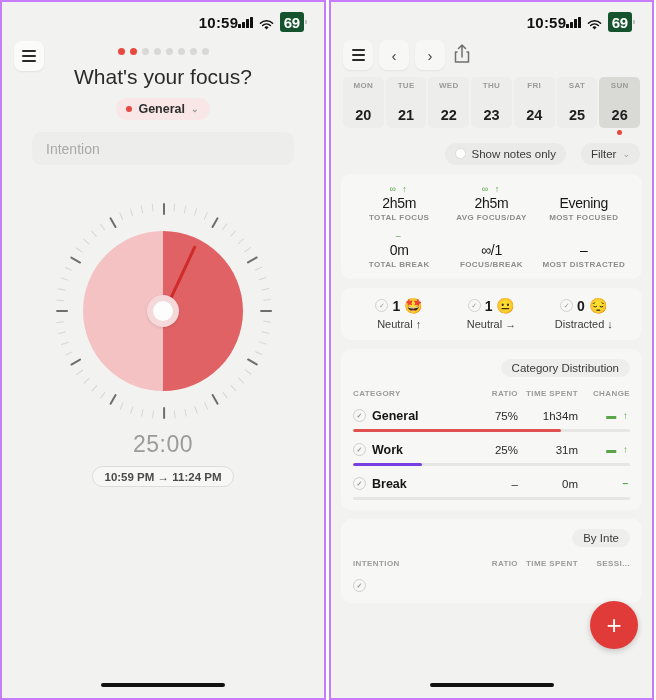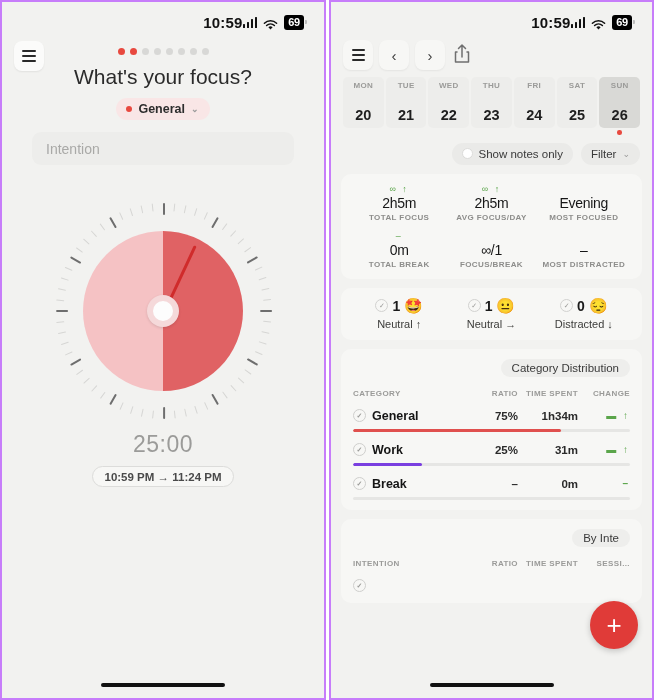--- a/index.html
+++ b/index.html
@@ -33,21 +33,21 @@
   .status-time { font-size: 15px; font-weight: bold; color: #111; letter-spacing: .2px; }
   .status-icons { display: flex; align-items: center; gap: 6px; }
   .sig { display: flex; align-items: flex-end; gap: 1.5px; height: 11px; }
   .sig i { width: 2.5px; background: #111; border-radius: .5px; display:block; }
   .sig i:nth-child(1){ height: 4px; }
   .sig i:nth-child(2){ height: 6px; }
   .sig i:nth-child(3){ height: 8.5px; }
   .sig i:nth-child(4){ height: 11px; background:#111; }
   .wifi { width: 15px; height: 11px; position: relative; }
   .batt {
-    background:#000000; color:#fff; font-size:11px; font-weight:bold;
+    background:#14532d; color:#fff; font-size:15px; font-weight:bold;
     border-radius:3px; padding:1.5px 4px 1.5px 4px; letter-spacing:-.2px;
     position: relative;
   }
   .batt::after{
     content:""; position:absolute; right:-2.5px; top:50%; transform:translateY(-50%);
     width:1.5px; height:4px; background:#bdbdbd; border-radius:0 1px 1px 0;
   }
 
   
   .l-top { position: relative; padding: 0 14px; }
@@ -139,21 +139,21 @@
     flex:1; background:#ededeb; border-radius:5px; padding:4px 0 5px;
     text-align:center;
   }
   .day.sel { background:#d9d9d6; }
   .day .dw { font-size:8px; color:#9b9b99; font-weight:bold; letter-spacing:.3px; }
   .day .dn { font-size:14.5px; color:#1e1e1e; font-weight:bold; margin-top:17px; }
   .daydots { display:flex; gap:2px; padding:2px 12px 0; }
   .daydots > div { flex:1; display:flex; justify-content:center; }
   .daydots .rd { width:4.5px; height:4.5px; border-radius:50%; background:#e8493f; }
 
-  .filters { display:flex; justify-content:flex-end; align-items:flex-end; gap:8px; padding:8px 12px 0;margin-left:28px; }
+  .filters { display:flex; justify-content:flex-end; align-items:flex-end; gap:15px; padding:8px 12px 0;margin-left:28px; }
   .pill {
     background:#eaeae8; border-radius:13px; height:22px; display:flex; align-items:center;
     gap:6px; padding:0 10px; font-size:11.5px; color:#3a3a3a;
   }
   .pill .ring { width:11px; height:11px; border-radius:50%; background:#fff; border:1px solid #dcdcda; }
 
   .card { background:#f7f7f5; border-radius:10px; margin:9px 10px 0; padding:10px 12px; }
 
   .stats-row { display:flex; }
   .stat { flex:1; text-align:center; }
@@ -174,21 +174,21 @@
   .sec-pill { margin-left:auto; width:fit-content; background:#eeeeec; border-radius:11px;
               padding:3px 11px; font-size:11.5px; color:#3a3a3a; }
   .tbl-head { display:flex; align-items:flex-end; margin-top:12px; font-size:8px;
               color:#9b9b99; font-weight:bold; letter-spacing:.4px; }
   .c-name { flex:1; } .c-ratio { width:46px; text-align:right; }
   .c-time { width:60px; text-align:right; } .c-chg { width:52px; text-align:right; }
   .crow { margin-top:11px; }
   .crow .line { display:flex; align-items:center; font-size:12.5px; color:#151515; font-weight:bold; }
   .crow .chk { width:13px; height:13px; border-radius:50%; border:1px solid #cfcfcd; margin-right:6px;
                display:flex; align-items:center; justify-content:center; font-size:7px; color:#9a9a98; flex:none; }
-  .crow .c-ratio, .crow .c-time { font-weight:bold; font-size:11.5px; color:#2a2a2a; }
+  .crow .c-ratio, .crow .c-time { font-weight:normal; font-size:11.5px; color:#2a2a2a; }
   .crow .c-chg { color:#5aa54a; font-size:10px; letter-spacing:2px; }
   .bar { height:3px; border-radius:2px; background:#e6e6e4; margin-top:6px; position:relative; overflow:hidden; }
   .bar i { position:absolute; left:0; top:0; bottom:0; display:block; border-radius:2px; }
 
   .fab {
     position:absolute; right:14px; bottom:49px; width:48px; height:48px; border-radius:50%;
     background:#e03b38; box-shadow:0 2px 6px rgba(0,0,0,.2);
     display:flex; align-items:center; justify-content:center; color:#fff; font-size:26px; font-weight:300;
   }
 </style>

